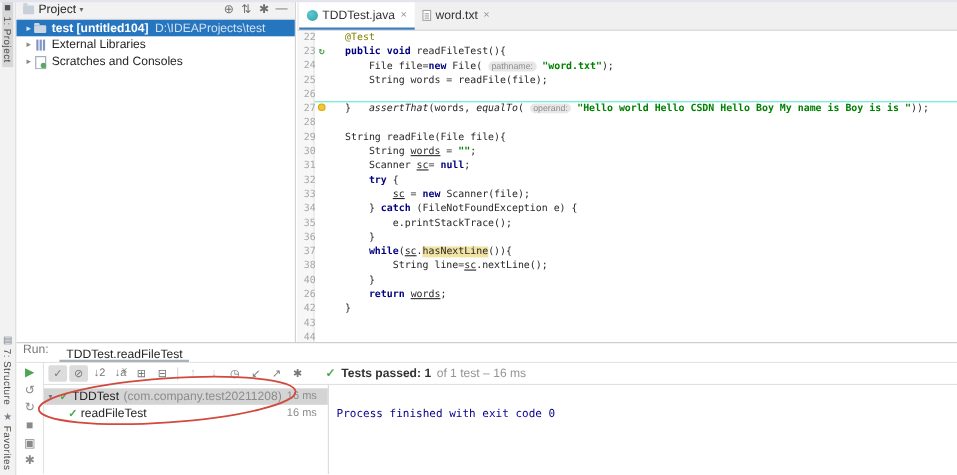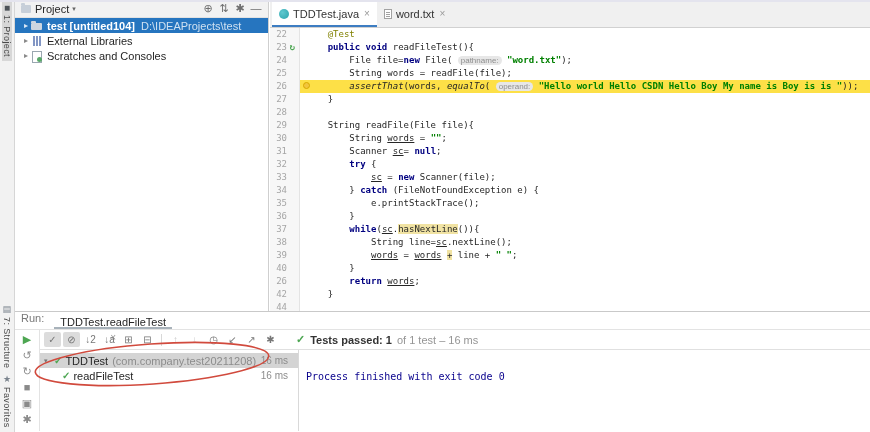--- a/index.html
+++ b/index.html
@@ -44,26 +44,26 @@
   .ed-tabs{height:28px;background:#f0f0f0;border-bottom:1px solid #d1d1d1;display:flex;align-items:stretch;padding-left:2px;box-sizing:border-box;}
   .etab{display:flex;align-items:center;gap:4px;padding:0 7px;color:#333;cursor:default;}
   .etab.active{background:#fff;box-shadow:inset 0 -2px 0 #3d7dc2;}
   .etab .x{color:#9a9a9a;font-size:10px;margin-left:1px;}
   .eticon{width:10px;height:10px;flex:none;position:relative;}
   .eticon.java-class{border-radius:50%;background:radial-gradient(circle at 35% 35%,#5fc8cf,#2ba3ab);}
   .eticon.text-file{width:8px;height:10px;background:#fff;border:1px solid #a2a2a2;box-sizing:border-box;}
   .eticon.text-file:before{content:"";position:absolute;left:1px;top:2px;width:4px;height:1px;background:#a2a2a2;box-shadow:0 2px 0 #a2a2a2,0 4px 0 #a2a2a2;}
   .ed-body{position:relative;height:294px;overflow:hidden;font-family:"DejaVu Sans Mono",monospace;font-size:9px;background:#fff;}
   .cl-row{display:flex;height:13px;line-height:13px;}
-  .cl-gutter{width:30px;flex:none;background:#f7f7f7;border-right:1px solid #e4e4e4;display:flex;color:#a6a6a6;box-sizing:border-box;}
+  .cl-gutter{width:16px;flex:none;background:#f7f7f7;border-right:1px solid #e4e4e4;display:flex;color:#a6a6a6;box-sizing:border-box;}
   .cl-num{width:17px;text-align:right;flex:none;}
   .cl-slot{width:11px;text-align:center;font-size:8px;flex:none;}
   .cl-slot.run{color:#4DA652;font-weight:bold;font-size:9px;cursor:pointer;}
   .cl-code{flex:1;white-space:pre;position:relative;padding-left:6px;}
-  .cl-row.cur .cl-code{background:#fde047;}
+  .cl-row.cur .cl-code{background:#5eead4;margin-top:12px;}
   .seg.kw{color:#000080;font-weight:bold;}
   .seg.str{color:#008000;font-weight:bold;}
   .seg.ann{color:#808000;}
   .seg.it{font-style:italic;}
   .seg.var{text-decoration:underline;text-align:right;}
   .seg.hl{background:#F1E3A3;}
   .seg.hint{background:#e7e7e7;color:#8e8e8e;border-radius:5px;padding:0 3px;font-size:8px;font-family:"Liberation Sans",sans-serif;}
   .bulb{position:absolute;left:3px;top:2px;width:7px;height:7px;border-radius:50%;background:#F2C53D;border:1px solid #d9a800;box-sizing:border-box;}
 
   
@@ -286,45 +286,45 @@
         </div>
         <div class="cl-row">
           <div class="cl-gutter">
             <span class="cl-num">38</span>
             <span class="cl-slot"></span>
           </div>
           <div class="cl-code"><span class="seg">            String line=</span><span class="seg var">sc</span><span class="seg">.nextLine();</span></div>
         </div>
         <div class="cl-row">
           <div class="cl-gutter">
-            <span class="cl-num">39</span>
-            <span class="cl-slot"></span>
-          </div>
-          <div class="cl-code"><span class="seg">            </span><span class="seg var">words</span><span class="seg"> = </span><span class="seg var">words</span><span class="seg"> </span><span class="seg hl">+</span><span class="seg"> line + </span><span class="seg str">" "</span><span class="seg">;</span></div>
-        </div>
-        <div class="cl-row">
-          <div class="cl-gutter">
             <span class="cl-num">40</span>
             <span class="cl-slot"></span>
           </div>
           <div class="cl-code"><span class="seg">        }</span></div>
         </div>
         <div class="cl-row">
           <div class="cl-gutter">
             <span class="cl-num">26</span>
             <span class="cl-slot"></span>
           </div>
           <div class="cl-code"><span class="seg">        </span><span class="seg kw">return</span><span class="seg"> </span><span class="seg var">words</span><span class="seg">;</span></div>
         </div>
         <div class="cl-row">
           <div class="cl-gutter">
             <span class="cl-num">42</span>
             <span class="cl-slot"></span>
           </div>
           <div class="cl-code"><span class="seg">    }</span></div>
+        </div>
+        <div class="cl-row">
+          <div class="cl-gutter">
+            <span class="cl-num">43</span>
+            <span class="cl-slot"></span>
+          </div>
+          <div class="cl-code"></div>
         </div>
         <div class="cl-row">
           <div class="cl-gutter">
             <span class="cl-num">44</span>
             <span class="cl-slot"></span>
           </div>
           <div class="cl-code"></div>
         </div>
       </div>
   </div>

